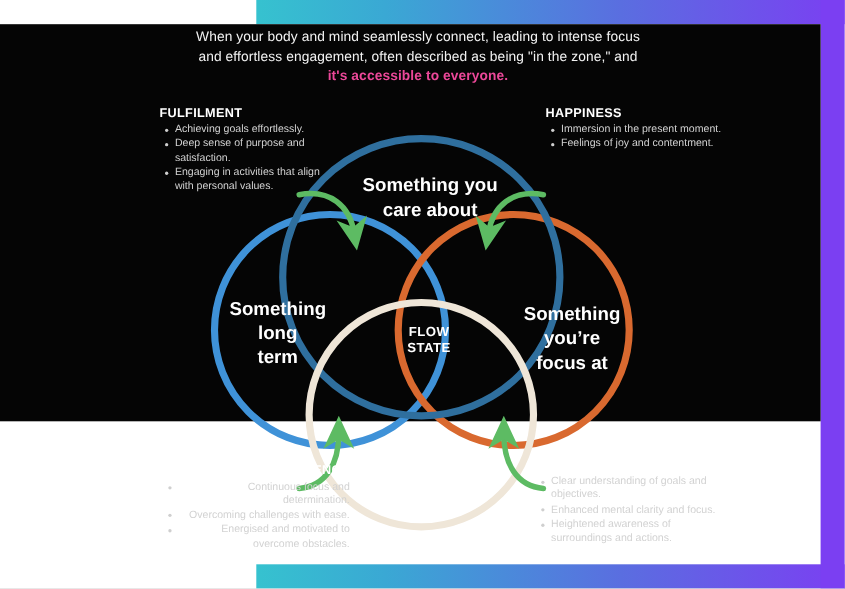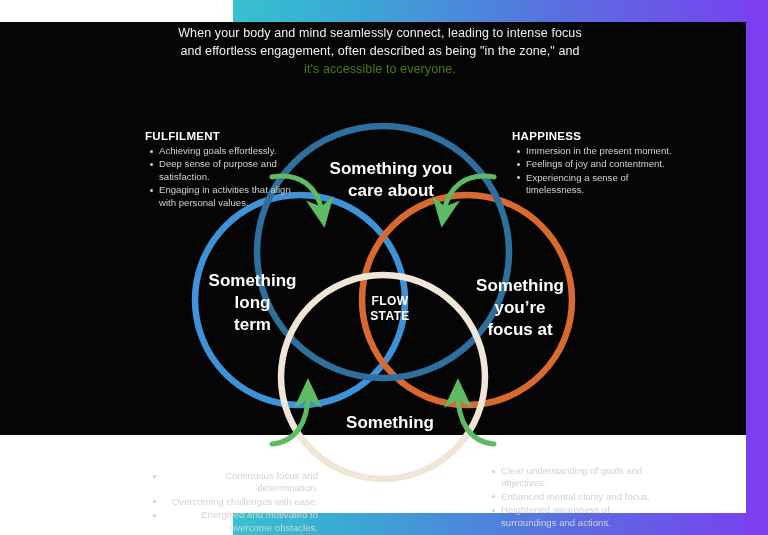--- a/index.html
+++ b/index.html
@@ -8,37 +8,37 @@
 
   
   .band-top{position:absolute;left:233px;top:0;width:535px;height:22px;
             background:linear-gradient(90deg,#36c2cf 0%,#3aa8d4 22%,#5a6ee0 62%,#7b3ff2 100%);}
   .band-top-white{position:absolute;left:0;top:0;width:233px;height:22px;background:#ffffff;}
   .band-bottom{position:absolute;left:233px;bottom:0;width:535px;height:22px;
                background:linear-gradient(90deg,#36c2cf 0%,#3aa8d4 22%,#5a6ee0 62%,#7b3ff2 100%);}
   .band-bottom-white{position:absolute;left:0;bottom:0;width:233px;height:22px;background:#ffffff;}
   .band-right{position:absolute;right:0;top:0;width:22px;height:535px;background:#7b3ff2;}
 
-  .canvas{position:absolute;left:0;top:22px;width:746px;height:413px;background:#050505;}
+  .canvas{position:absolute;left:0;top:22px;width:746px;height:361px;background:#050505;}
 
   
   .headline{position:absolute;left:120px;top:2px;width:520px;text-align:center;
             color:#f2f2f2;font-size:12.5px;line-height:18px;letter-spacing:.1px;}
-  .headline .strong{font-weight:normal;color:#4d7c0f;}
+  .headline .strong{font-weight:bold;color:#ec4899;}
 
   
-  .block{position:absolute;color:#d9d9d9;margin-top:33px;}
+  .block{position:absolute;color:#d9d9d9;}
   .block h3{margin:0 0 3px 0;font-size:11.5px;font-weight:bold;color:#ffffff;letter-spacing:.3px;}
   .block ul{margin:0;padding:0 0 0 14px;list-style:none;}
   .block li{position:relative;font-size:9.6px;line-height:12.4px;margin-bottom:1px;color:#d2d2d2;}
   .block li::before{content:"";position:absolute;left:-9px;top:4.6px;width:3px;height:3px;
                     border-radius:50%;background:#cfcfcf;}
 
   .blk-fulfilment{left:145px;top:75px;width:160px;}
-  .blk-happiness{left:512px;top:75px;width:170px;}
+  .blk-happiness{left:496px;top:75px;width:170px;}
   .blk-persistence{left:148px;top:400px;width:170px;text-align:right;}
   .blk-clarity{left:487px;top:395px;width:170px;}
 
   
   .venn{position:absolute;left:0;top:0;width:746px;height:491px;}
   .venn svg{display:block;}
 
   .lbl{position:absolute;text-align:center;color:#ffffff;font-weight:bold;}
   .lbl-care{left:296px;top:136px;width:190px;font-size:17px;line-height:22px;}
   .lbl-long{left:185px;top:248px;width:135px;font-size:17px;line-height:22px;}
@@ -125,21 +125,20 @@
         <li>Deep sense of purpose and satisfaction.</li>
         <li>Engaging in activities that align with personal values.</li>
       </ul>
     </div>
 
     <div class="block blk-happiness">
       <h3>HAPPINESS</h3>
       <ul>
         <li>Immersion in the present moment.</li>
         <li>Feelings of joy and contentment.</li>
-        <li>Experiencing a sense of timelessness.</li>
       </ul>
     </div>
 
     <div class="block blk-persistence">
       <h3>PERSISTENCE</h3>
       <ul>
         <li>Continuous focus and determination.</li>
         <li>Overcoming challenges with ease.</li>
         <li>Energised and motivated to overcome obstacles.</li>
       </ul>

